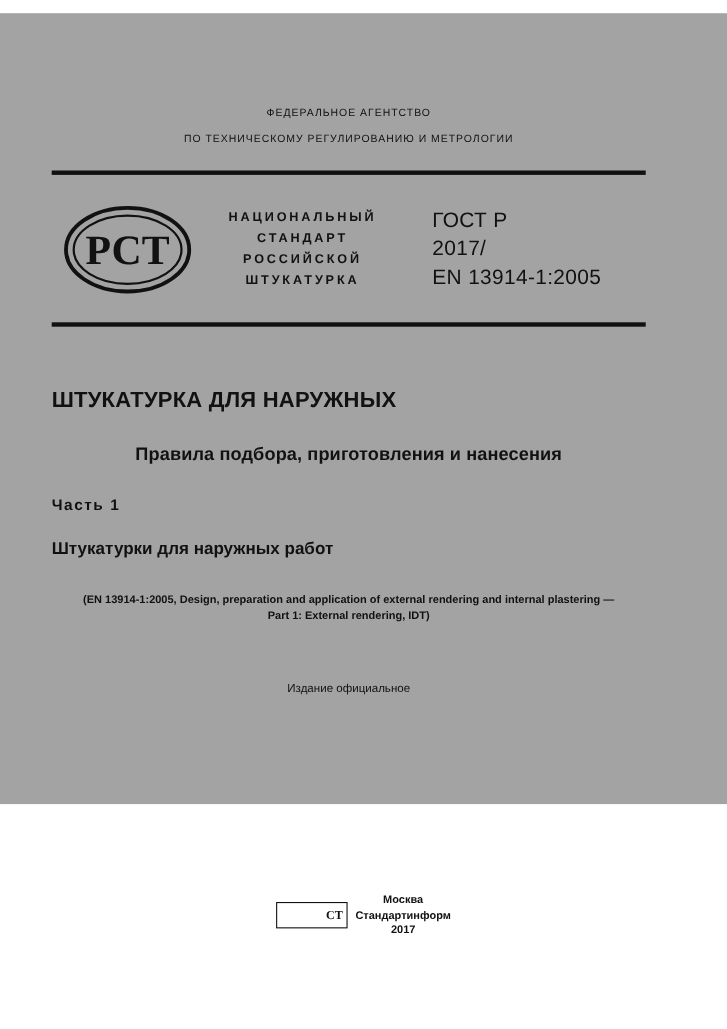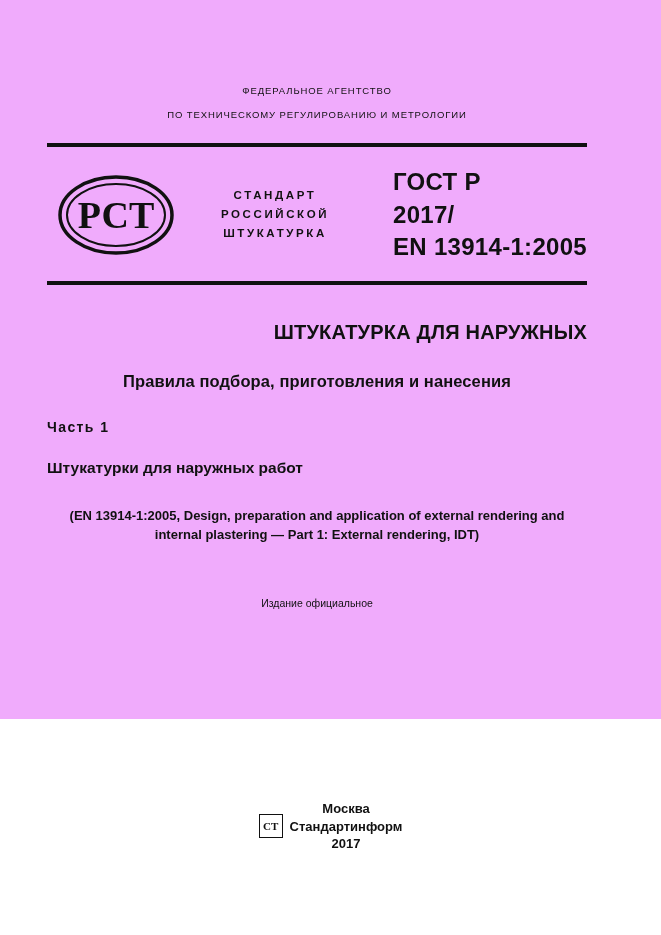--- a/index.html
+++ b/index.html
@@ -10,24 +10,24 @@
   body {
     width: 661px;
     height: 935px;
     font-family: "Liberation Sans", sans-serif;
     color: #111111;
     position: relative;
     overflow: hidden;
   }
   .page {
     position: absolute;
-    left: 0; top: 0;
+    left: 0; top: 12px;
     width: 661px;
     height: 719px;
-    background: #f0abfc;
+    background: #a3a3a3;
   }
   .content {
     position: absolute;
     left: 47px;
     top: 55px;
     width: 540px;
   }
 
   
   .agency {
@@ -73,34 +73,34 @@
     text-align: center;
     font-size: 11.5px;
     font-weight: bold;
     letter-spacing: 2.6px;
     line-height: 1.65;
     color: #111;
   }
   .std-code {
     flex: 1 1 auto;
     padding-left: 18px;
-    font-size: 24px;
-    font-weight: bold;
+    font-size: 19px;
+    font-weight: normal;
     line-height: 1.35;
     color: #111;
     letter-spacing: 0.3px;
   }
 
   
   .main-title {
-    text-align: right;
+    text-align: left;
     font-size: 20px;
     font-weight: bold;
     line-height: 1.38;
-    margin-top: 34px;
+    margin-top: 54px;
     letter-spacing: 0.2px;
   }
   .subtitle {
     text-align: center;
     font-size: 16.5px;
     font-weight: bold;
     margin-top: 26px;
     letter-spacing: 0.1px;
   }
   .part {
@@ -110,21 +110,21 @@
     letter-spacing: 1.4px;
   }
   .part-title {
     text-align: left;
     font-size: 15.5px;
     font-weight: bold;
     margin-top: 24px;
   }
   .en-note {
     text-align: center;
-    font-size: 13px;
+    font-size: 10px;
     font-weight: bold;
     line-height: 1.45;
     margin-top: 30px;
     padding: 0 18px;
   }
   .official {
     text-align: center;
     font-size: 10.5px;
     margin-top: 52px;
   }
@@ -143,23 +143,24 @@
     width: 22px;
     height: 22px;
     border: 1.5px solid #111;
     margin-right: 7px;
     display: flex;
     align-items: center;
     justify-content: center;
     font-size: 11px;
     font-weight: bold;
     font-family: "Liberation Serif", serif;
+    padding-left: 41px;
   }
   .pub-text {
-    font-size: 13px;
+    font-size: 10px;
     font-weight: bold;
     line-height: 1.35;
     text-align: center;
     color: #111;
   }
 </style>
 </head>
 <body>
 
 <div class="page">
@@ -174,20 +175,21 @@
 
     <div class="emblem-row">
       <div class="emblem">
         <svg width="118" height="84" viewBox="0 0 118 84" aria-hidden="true">
           <ellipse cx="59" cy="42" rx="56" ry="38" fill="none" stroke="#111" stroke-width="3.5"></ellipse>
           <ellipse cx="59" cy="42" rx="49" ry="31" fill="none" stroke="#111" stroke-width="2"></ellipse>
           <text x="59" y="55" text-anchor="middle" font-family="Liberation Serif, serif" font-size="38" font-weight="bold" fill="#111">РСТ</text>
         </svg>
       </div>
       <div class="std-title">
+        <div>НАЦИОНАЛЬНЫЙ</div>
         <div>СТАНДАРТ</div>
         <div>РОССИЙСКОЙ</div>
         <div>ШТУКАТУРКА</div>
       </div>
       <div class="std-code">
         <div>ГОСТ Р</div>
         <div>2017/</div>
         <div>EN 13914-1:2005</div>
       </div>
     </div>

